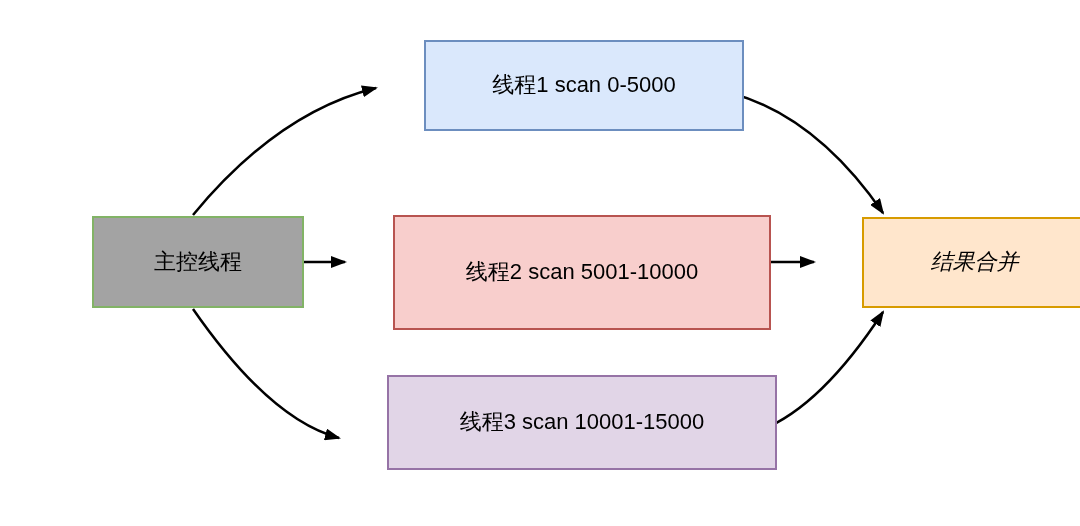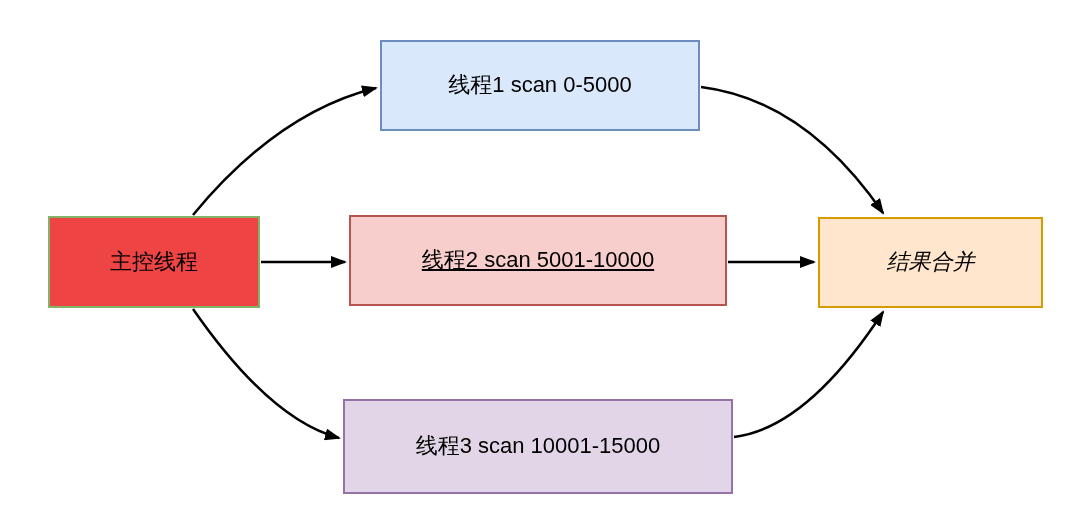--- a/index.html
+++ b/index.html
@@ -27,25 +27,26 @@
     box-sizing: border-box;
     border: 2px solid #0369a1;
     display: flex;
     align-items: center;
     justify-content: center;
     font-size: 22px;
     line-height: 1.2;
     color: #000000;
     text-align: center;
     white-space: nowrap;
+    margin-left: 44px;
   }
-  .node-master  { left: 48px;  top: 216px; width: 212px; height: 92px; background: #ef4444; border-color: #82b366; }
+  .node-master  { left: 48px;  top: 216px; width: 212px; height: 92px; background: #a3a3a3; border-color: #82b366; }
   .node-thread1 { left: 380px; top: 40px;  width: 320px; height: 91px; background: #dae8fc; border-color: #6c8ebf; }
-  .node-thread2 { left: 349px; top: 215px; width: 378px; height: 91px; background: #f8cecc; border-color: #b85450; text-decoration: underline; }
-  .node-thread3 { left: 343px; top: 399px; width: 390px; height: 95px; background: #e1d5e7; border-color: #9673a6; }
+  .node-thread2 { left: 349px; top: 215px; width: 378px; height: 115px; background: #f8cecc; border-color: #b85450; }
+  .node-thread3 { left: 343px; top: 375px; width: 390px; height: 95px; background: #e1d5e7; border-color: #9673a6; }
   .node-merge   { left: 818px; top: 217px; width: 225px; height: 91px; background: #ffe6cc; border-color: #d79b00; font-style: italic; }
 </style>
 </head>
 <body>
 
 <div class="canvas">
 
   <svg class="edges" width="1080" height="526" viewBox="0 0 1080 526" xmlns="http://www.w3.org/2000/svg">
     <defs>
       <marker id="arrowhead" markerUnits="userSpaceOnUse" markerWidth="16" markerHeight="12" viewBox="0 0 16 12" refX="14" refY="6" orient="auto">

